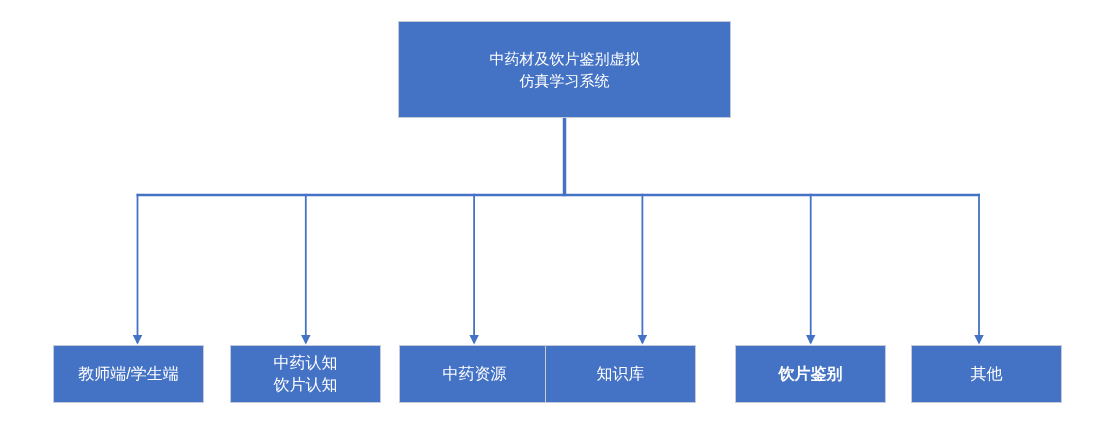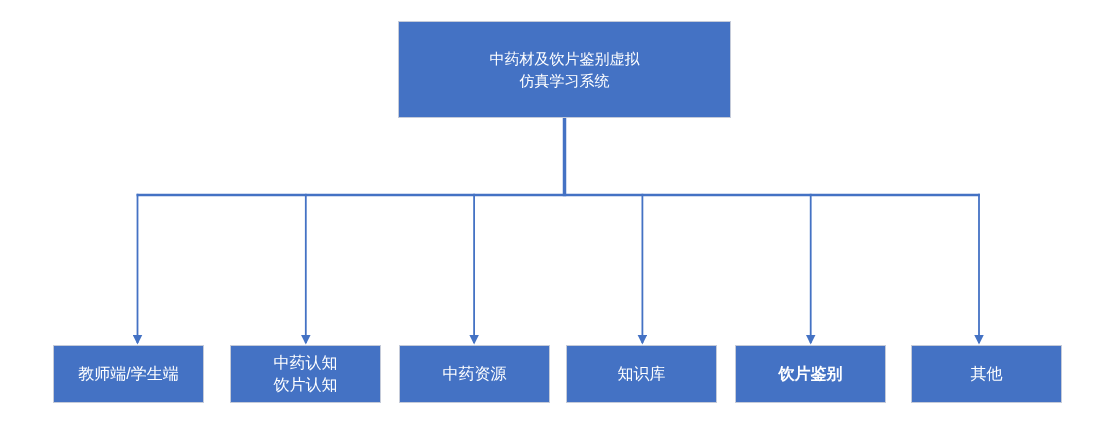--- a/index.html
+++ b/index.html
@@ -45,21 +45,21 @@
   .node-child {
     top: 345px;
     width: 151px;
     height: 58px;
     font-size: 16px;
     line-height: 1.4;
   }
   .node-child.c0 { left: 53px; text-align: right;  }
   .node-child.c1 { left: 230px; }
   .node-child.c2 { left: 399px; }
-  .node-child.c3 { left: 566px; text-align: center; }
+  .node-child.c3 { left: 545px; text-align: center; }
   .node-child.c4 { left: 735px; font-weight: bold; }
   .node-child.c5 { left: 903px; margin-left: 8px; }
   .node span { display: block; }
 </style>
 </head>
 <body>
 
 <div class="canvas">
 
   <svg class="connectors" viewBox="0 0 1107 430" xmlns="http://www.w3.org/2000/svg">

